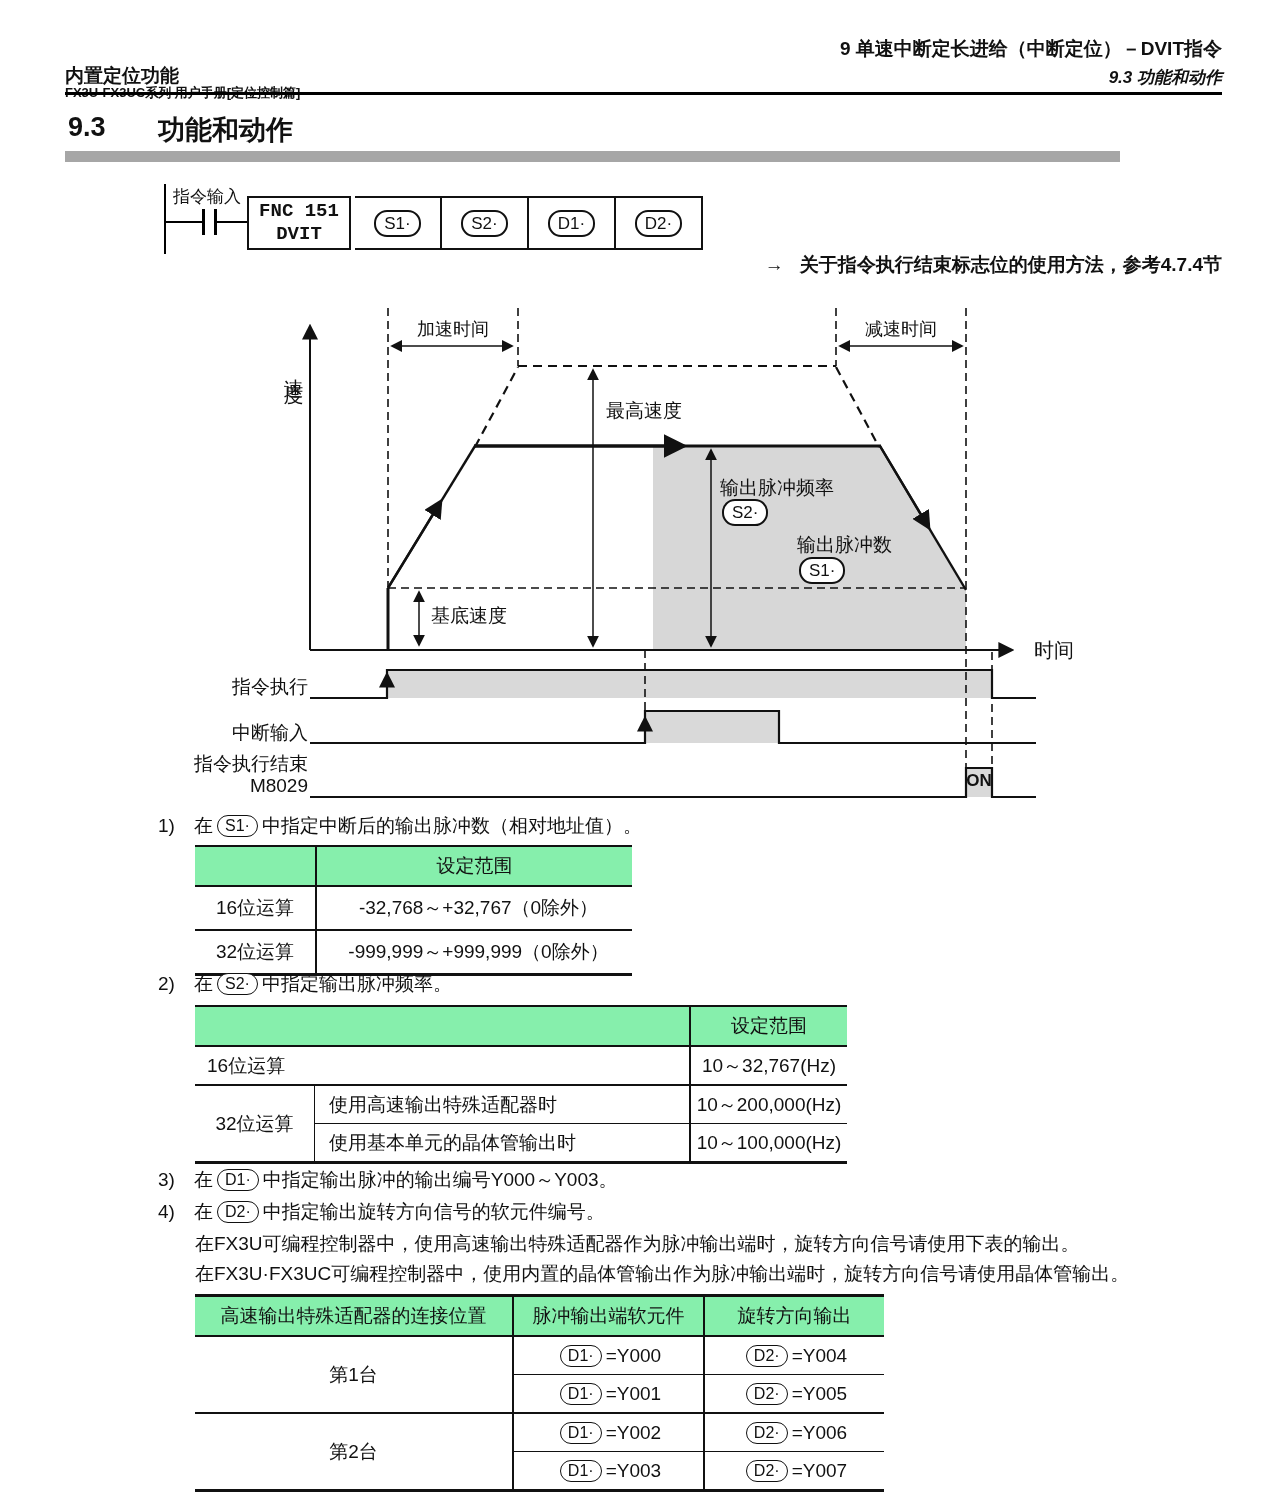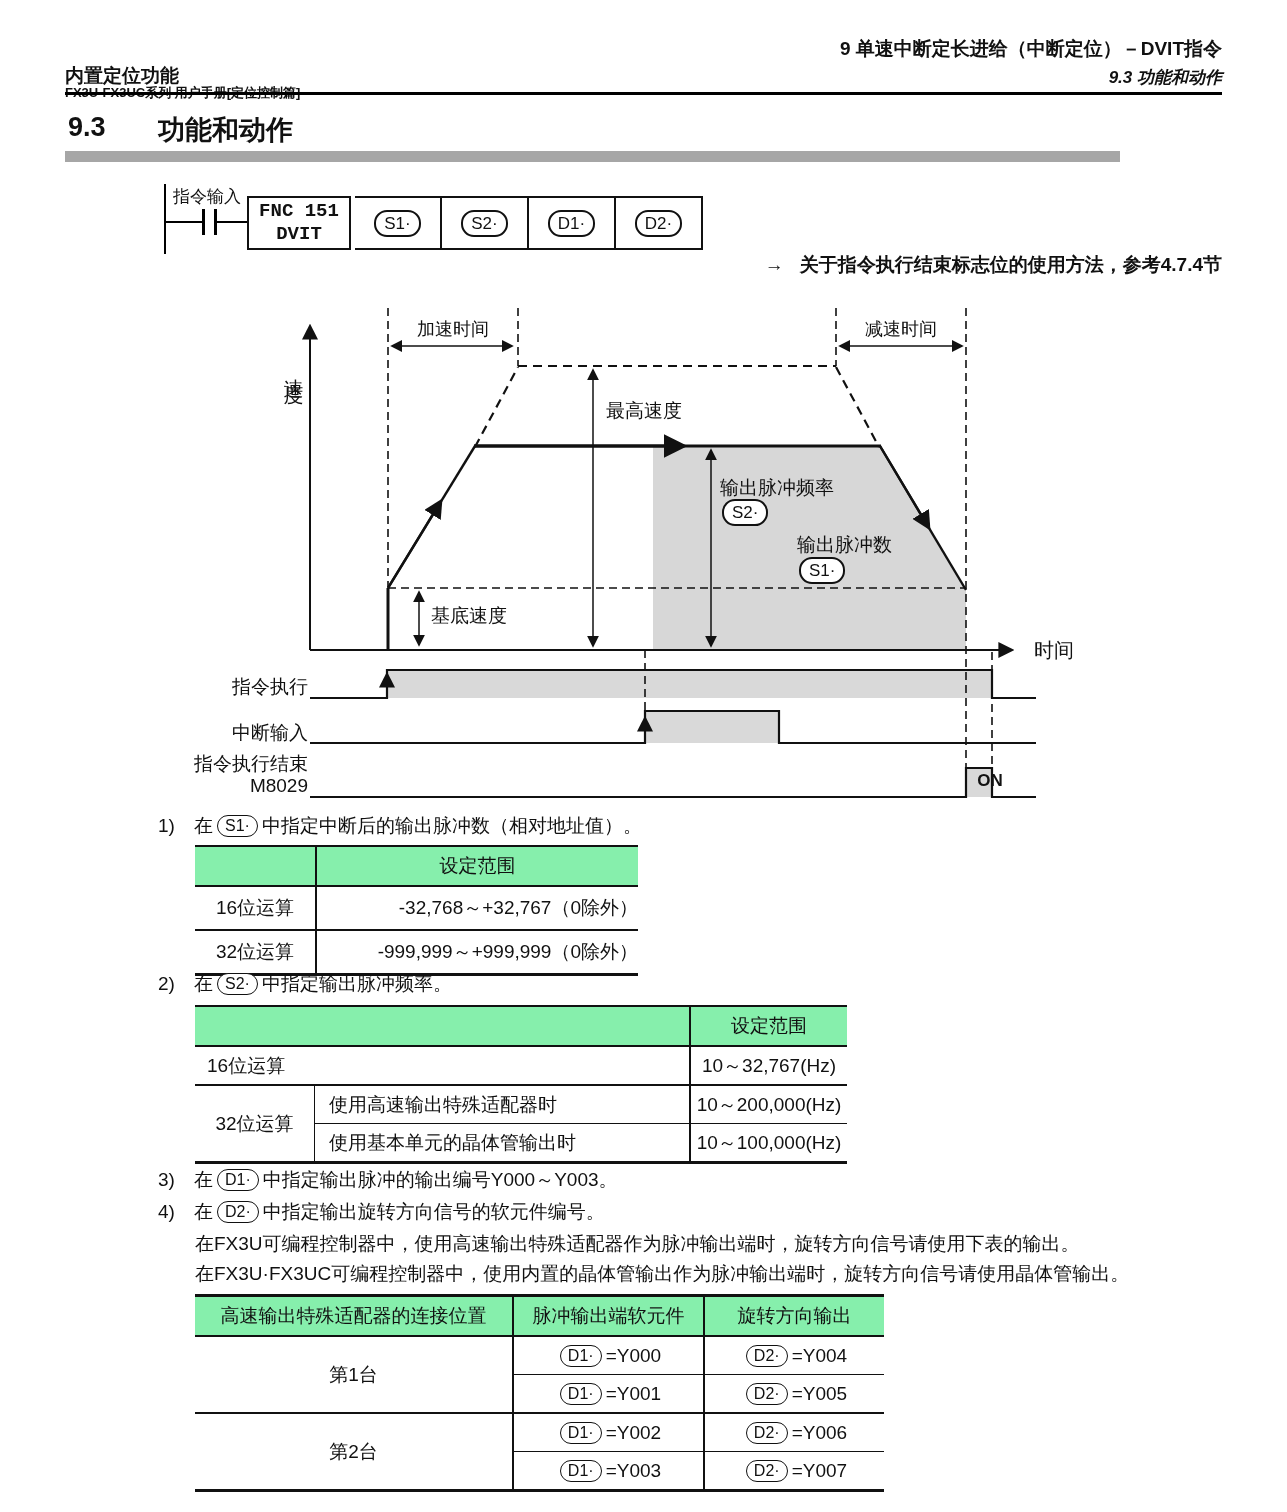--- a/index.html
+++ b/index.html
@@ -20,21 +20,21 @@
   table.doc{border-collapse:collapse;table-layout:fixed;position:absolute;}
   table.doc th,table.doc td{font-weight:normal;font-size:19px;padding:0;vertical-align:middle;}
   tr.hdr{background:#86efac;}
   
   #table1{left:195px;top:845px;border-top:2px solid #111;border-bottom:3px solid #111;}
   #table1 tr.hdr{border-bottom:2px solid #111;}
   #table1 tr.r1{border-bottom:2px solid #111;}
   #table1 th,#table1 td{height:38px;}
   #table1 tr.r1 td,#table1 tr.r2 td{height:42px;}
   #table1 .c1{width:120px;text-align:center;}
-  #table1 .c2{width:307px;border-left:2px solid #111;text-align:right;padding-left:14px;}
+  #table1 .c2{width:307px;border-left:2px solid #111;text-align:center;padding-left:8px;}
   
   #table2{left:195px;top:1005px;border-top:2px solid #111;border-bottom:3px solid #111;}
   #table2 tr.hdr{border-bottom:2px solid #111;}
   #table2 tr.r1{border-bottom:2px solid #111;}
   #table2 tr.r2{border-bottom:1.5px solid #111;}
   #table2 th{height:38px;}
   #table2 td{height:37px;}
   #table2 .c1{width:119px;text-align:center;}
   #table2 .c2{width:360px;text-align:left;padding-left:14px;margin-left:42px;}
   #table2 .c3{width:156px;border-left:2px solid #111;text-align:center;}
@@ -162,21 +162,21 @@
   <span class="pill abs" style="left:722px;top:499px;">S2·</span>
   <div class="chart-label" style="left:797px;top:532px;">输出脉冲数</div>
   <span class="pill abs" style="left:799px;top:557px;">S1·</span>
   <div class="chart-label" style="left:431px;top:603px;">基底速度</div>
   <div class="chart-label" style="left:1034px;top:637px;font-size:20px;">时间</div>
 
   <div class="wf-label" style="top:674px;">指令执行</div>
   <div class="wf-label" style="top:720px;text-align:right;">中断输入</div>
   <div class="wf-label" style="top:751px;">指令执行结束</div>
   <div class="wf-label" style="top:775px;">M8029</div>
-  <div class="abs b" style="left:964px;top:771px;width:30px;text-align:center;font-size:17px;padding-left:11px;">ON</div>
+  <div class="abs b" style="left:964px;top:771px;width:30px;text-align:center;font-size:17px;">ON</div>
 
   <div class="item-line" style="left:158px;top:813px;">
     <span class="item-no">1)</span>
     <span>在</span>
     <span class="pill-sm">S1·</span>
     <span>中指定中断后的输出脉冲数（相对地址值）。</span>
   </div>
 
   <table class="doc" id="table1">
     <tbody>

